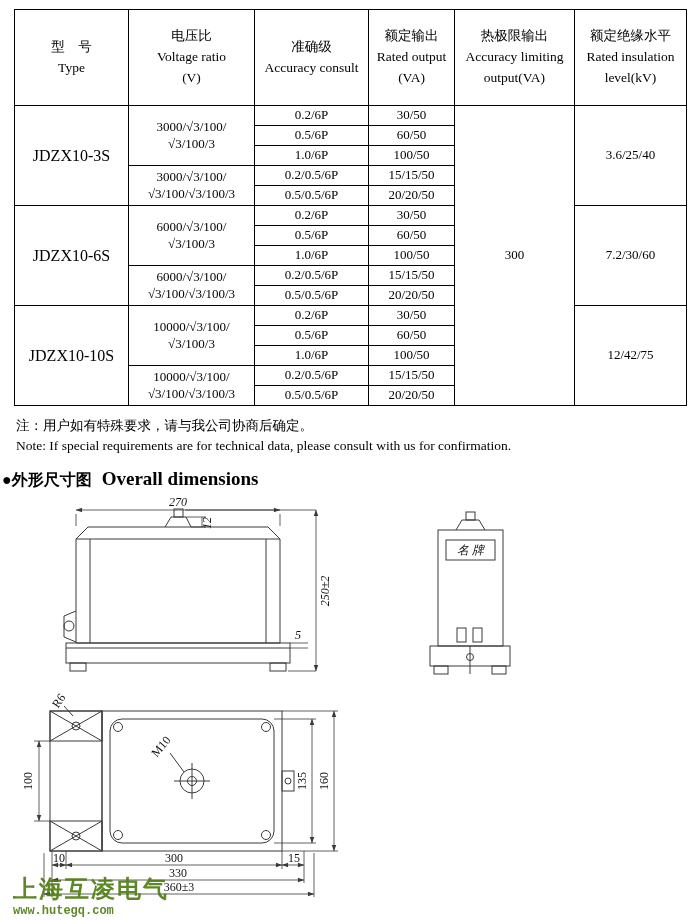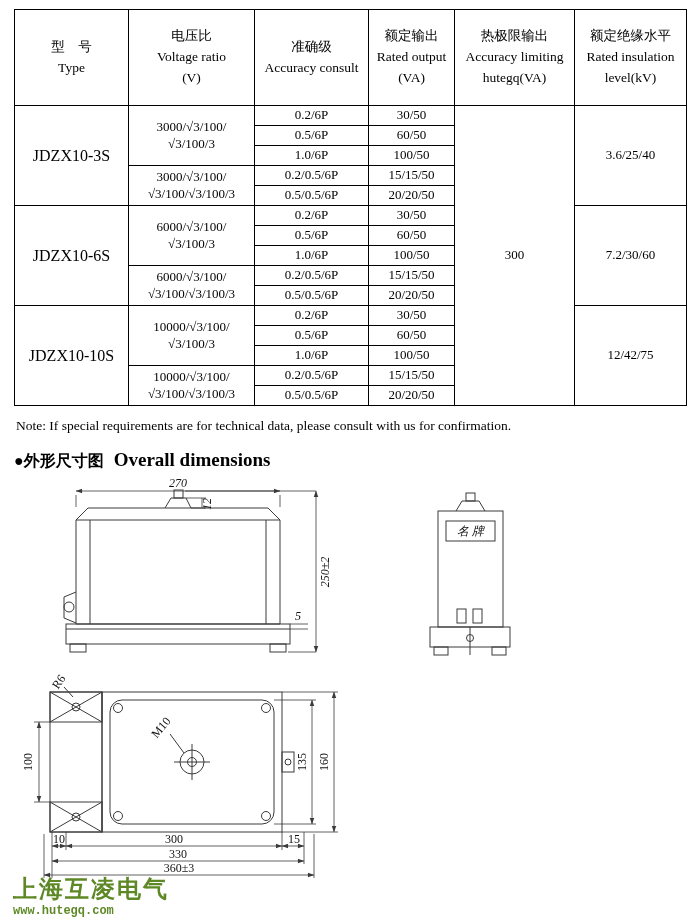--- a/index.html
+++ b/index.html
@@ -30,21 +30,21 @@
   .spec-table thead th { height: 96px; font-size: 13.5px; }
   .spec-table thead th div { margin: 4px 0; line-height: 1.25; }
   .spec-table tbody td { height: 20px; line-height: 1.1; }
   .spec-table td.ratio-cell div { line-height: 1.3; }
   .spec-table td.type-cell { font-size: 16px; }
 
   
   .notes { margin: 10px 16px 0 16px; font-size: 13.5px; line-height: 1.45; }
 
   
-  .section-title { margin: 13px 14px 2px 14px; font-size: 16px; font-weight: bold; }
+  .section-title { margin: 13px 14px 2px 2px; font-size: 16px; font-weight: bold; }
   .section-title .en { font-size: 19px; margin-left: 6px; }
 
   
   .drawings-row { display: flex; align-items: flex-start; margin: 4px 0 0 28px; font-style: italic; }
   .side-svg { margin-left: 48px; margin-top: 16px; }
   .plan-wrap { margin: 0 0 0 14px; }
   svg { display: block; }
   svg text {
     font-family: "Liberation Serif", serif;
     font-size: 12px;
@@ -96,21 +96,21 @@
         <div>Accuracy consult</div>
       </th>
       <th>
         <div>额定输出</div>
         <div>Rated output</div>
         <div>(VA)</div>
       </th>
       <th>
         <div>热极限输出</div>
         <div>Accuracy limiting</div>
-        <div>hutegq(VA)</div>
+        <div>output(VA)</div>
       </th>
       <th>
         <div>额定绝缘水平</div>
         <div>Rated insulation</div>
         <div>level(kV)</div>
       </th>
     </tr>
   </thead>
   <tbody>
 
@@ -204,20 +204,21 @@
       <td>15/15/50</td>
     </tr>
     <tr>
       <td>0.5/0.5/6P</td>
       <td>20/20/50</td>
     </tr>
   </tbody>
 </table>
 
 <div class="notes">
+  <div>注：用户如有特殊要求，请与我公司协商后确定。</div>
   <div>Note: If special requirements are for technical data, please consult with us for confirmation.</div>
 </div>
 
 <div class="section-title">
   <span>●</span><span>外形尺寸图</span>
   <span class="en">Overall dimensions</span>
 </div>
 
 <div class="drawings-row">
 

